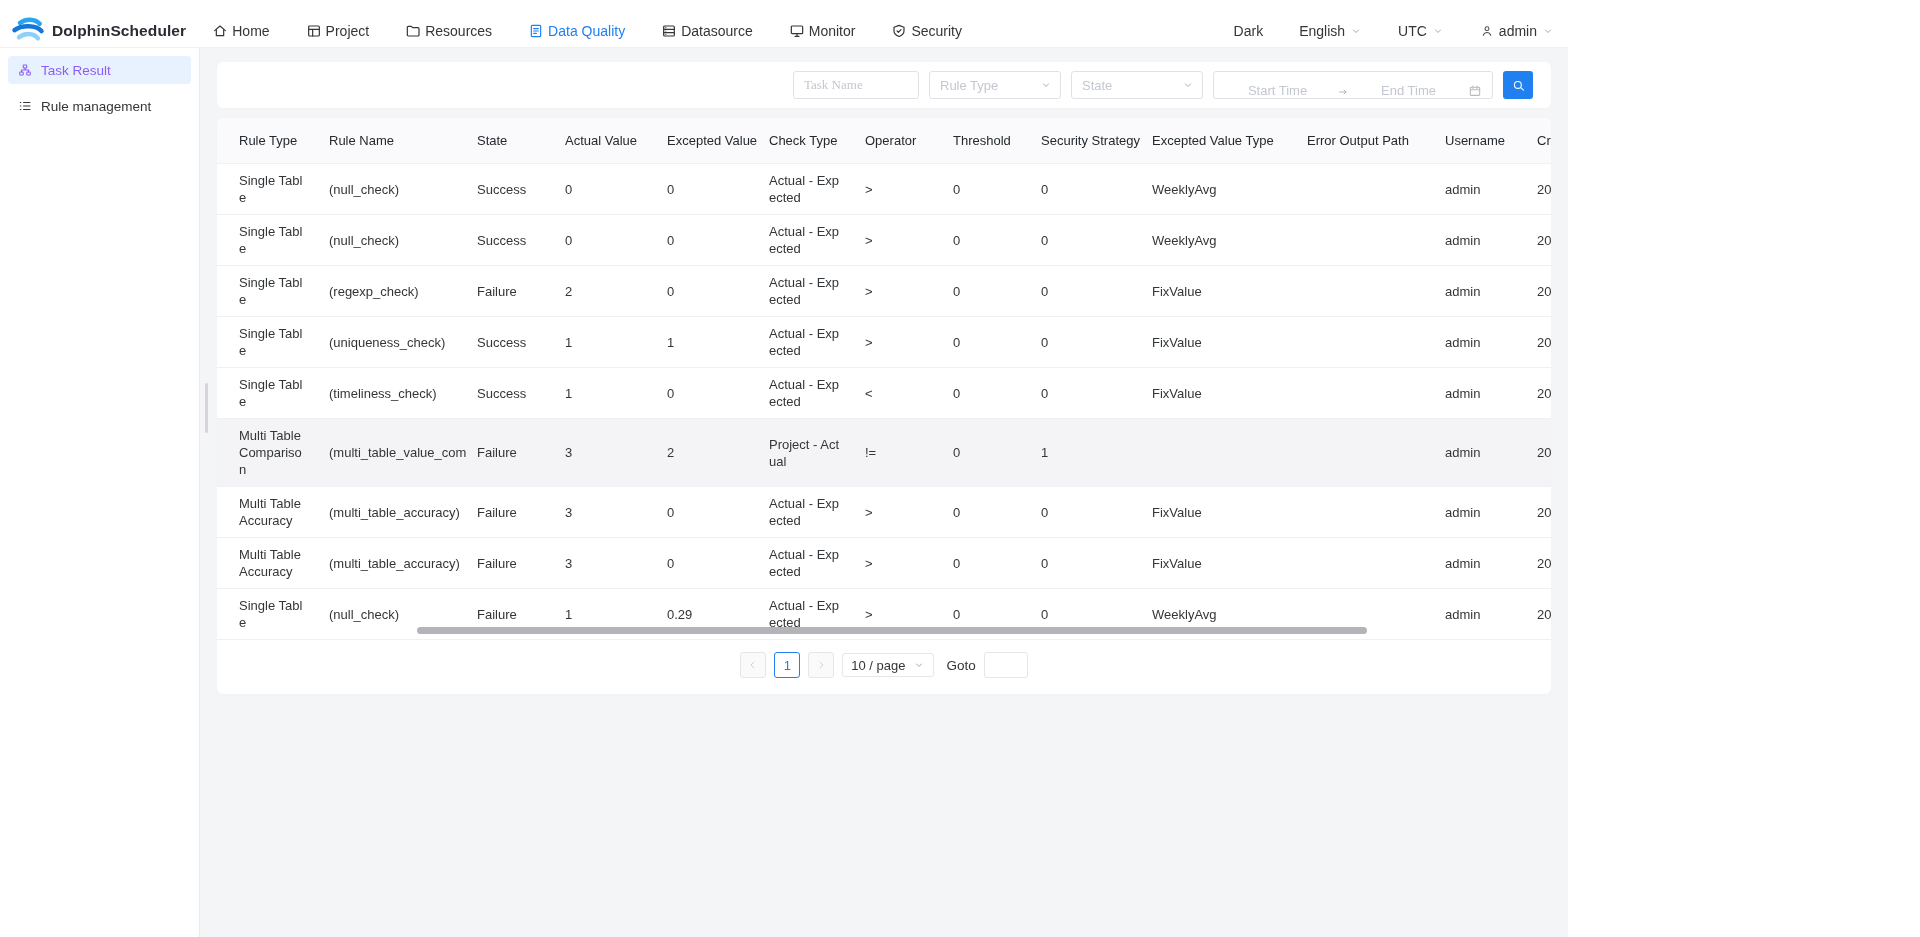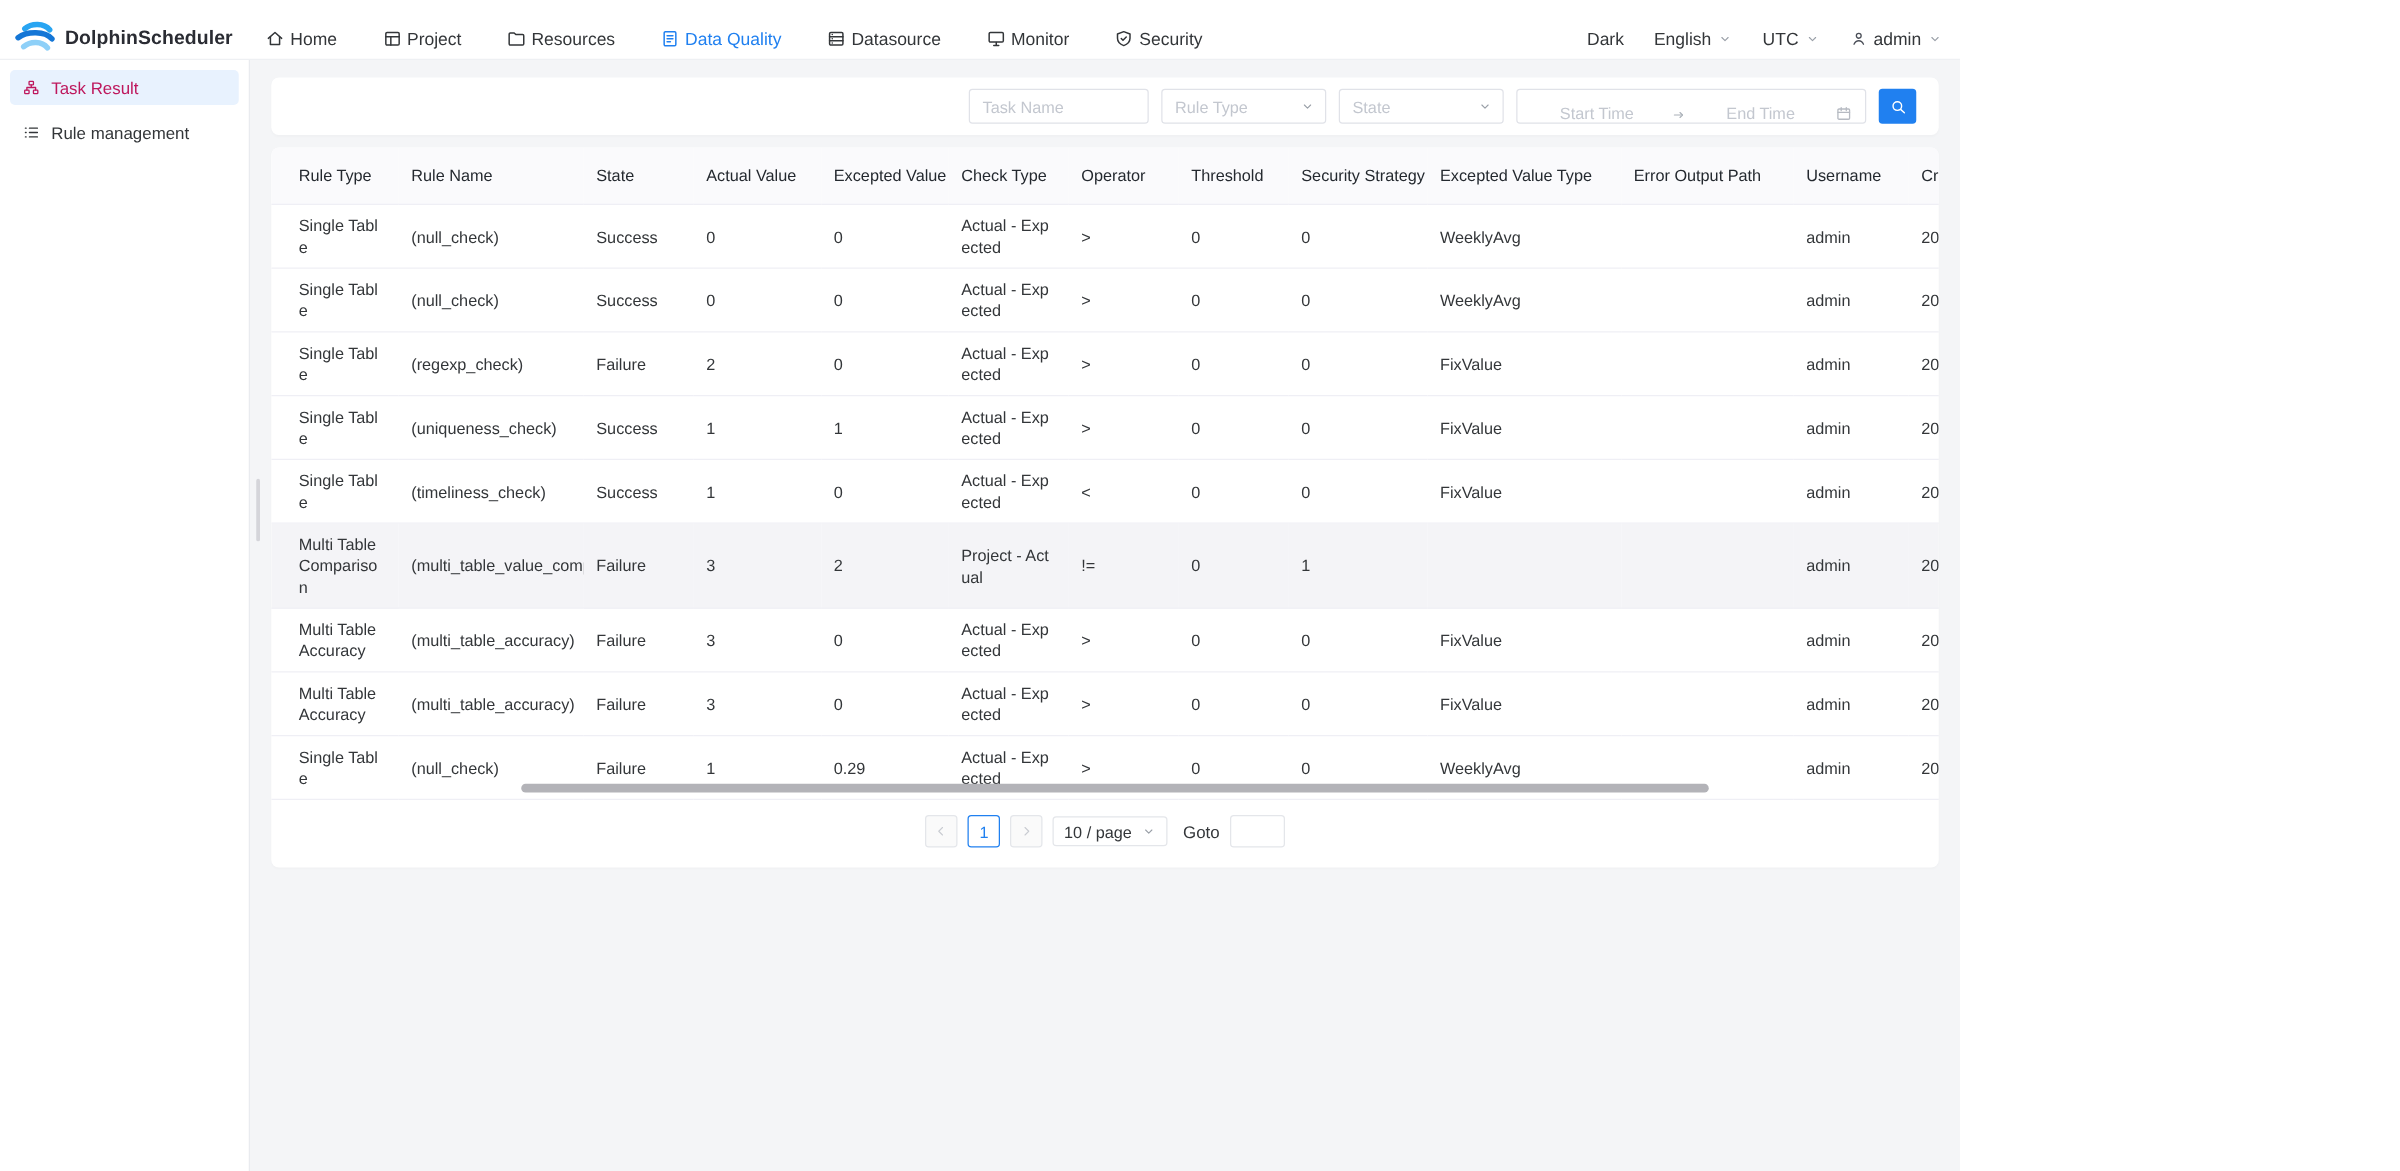--- a/index.html
+++ b/index.html
@@ -12,41 +12,41 @@
             background: #fff; border-bottom: 1px solid #eef0f3; }
   .brand { display: flex; align-items: center; gap: 6px; cursor: pointer; }
   .brand-title { font-size: 15.5px; font-weight: 700; color: #2a2c33; letter-spacing: .1px; }
   .nav-items { display: flex; align-items: center; gap: 36px; margin-left: 26px; }
   .nav-item { display: flex; align-items: center; gap: 4px; font-size: 14px; color: #333639; cursor: pointer; white-space: nowrap; }
   .nav-item.active { color: #2080f0; }
   .icon16 { width: 16px; height: 16px; display: inline-flex; }
   .icon16 svg, .icon14 svg, .icon12 svg { width: 100%; height: 100%; display: block; }
   .icon14 { width: 14px; height: 14px; display: inline-flex; }
   .icon12 { width: 12px; height: 12px; display: inline-flex; }
-  .nav-right { margin-left: auto; display: flex; align-items: center; gap: 24px; font-size: 14px; color: #333639; }
+  .nav-right { margin-left: auto; display: flex; align-items: center; gap: 36px; font-size: 14px; color: #333639; }
   .nav-chip { display: flex; align-items: center; gap: 5px; cursor: pointer; }
   .caret { color: #9aa0a8; }
 
   
   .body { display: flex; height: 889px; }
   .sidebar { width: 200px; background: #fff; border-right: 1px solid #e9ebef; padding: 8px; flex: none; }
   .side-item { height: 28px; display: flex; align-items: center; gap: 9px; padding: 0 10px;
                border-radius: 4px; font-size: 13.5px; color: #333639; margin-bottom: 8px; cursor: pointer; }
-  .side-item.active { background: #e8f2fe; color: #be185d; }
+  .side-item.active { background: #e8f2fe; color: #8b5cf6; }
   .side-scroll { position: absolute; left: 205px; top: 383px; width: 3px; height: 50px; background: #d5d5da; border-radius: 2px; }
 
   .main { flex: 1; background: #f4f5f7; padding: 14px 17px 0 17px; overflow: hidden; }
 
   
   .filter-card { height: 46px; background: #fff; border-radius: 6px; display: flex; align-items: center;
                  justify-content: flex-end; gap: 10px; padding: 0 18px; margin-bottom: 10px;
                  box-shadow: 0 1px 2px rgba(0,0,0,0.02); }
   .ctl { height: 28px; border: 1px solid #e0e2e8; border-radius: 3px; background: #fff;
          display: flex; align-items: center; font-size: 13px; }
-  .ctl-input { width: 144px; }
+  .ctl-input { width: 126px; font-family: Liberation Serif, serif; }
   .ctl-input input { border: none; outline: none; width: 100%; height: 100%; padding: 0 10px;
                      font: inherit; color: #333; background: transparent; }
   .ctl-input input::placeholder { color: #c3c7cf; }
   .ctl-select { width: 132px; padding: 0 8px 0 10px; justify-content: space-between; cursor: pointer; }
   .ph { color: #c3c7cf; }
   .ctl-range { width: 280px; padding: 0 10px; gap: 6px; cursor: pointer; align-items: flex-end; }
   .ctl-range .half { flex: 1; text-align: center; }
   .dr-arrow { color: #aab0b8; }
   .cal { color: #b6bac2; }
   .search-btn { width: 30px; height: 28px; background: #2080f0; border: none; border-radius: 3px;

